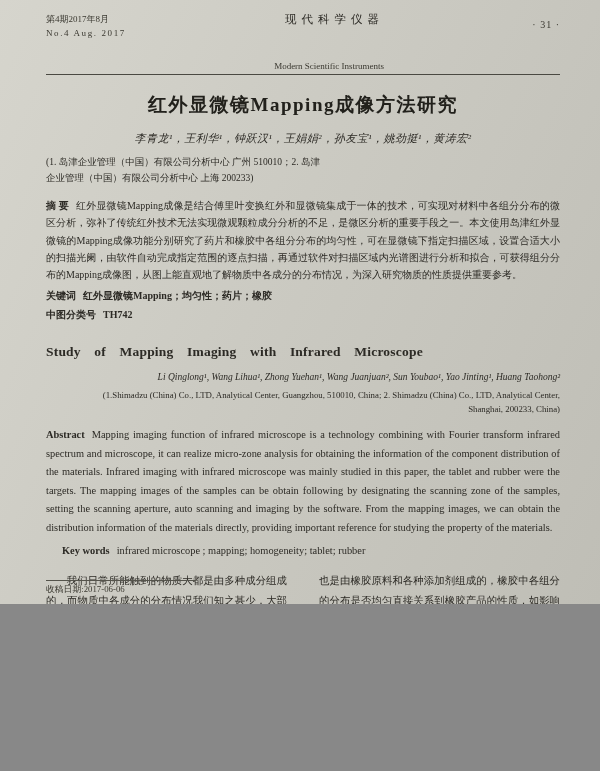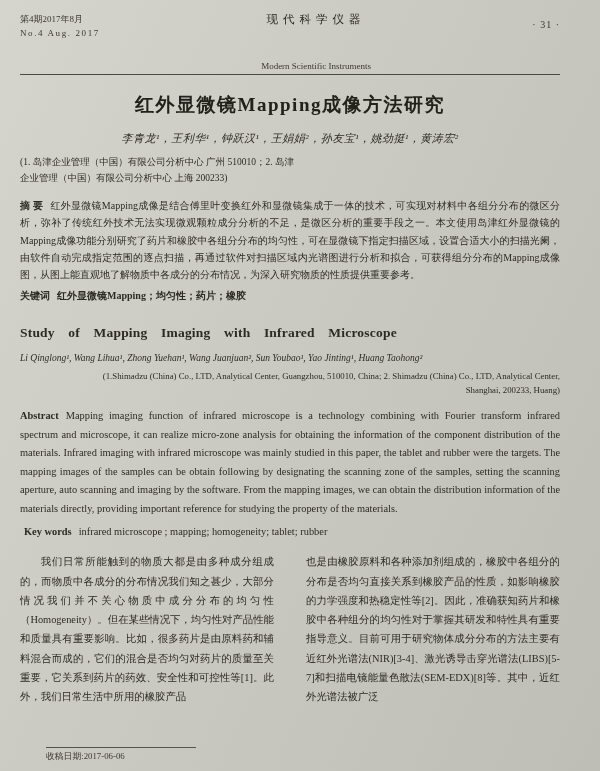--- a/index.html
+++ b/index.html
@@ -4,50 +4,50 @@
 <style>
   :root{
     --paper_bg:#cbcac2;
     --paper_bg_light:#d6d5cd;
     --paper_bg_dark:#bfbeb6;
     --ink:#2c2a25;
     --ink_soft:#3a3830;
   }
   html,body{margin:0;padding:0;background:#888;}
   .page{
-    width:600px;height:771px;
+    width:600px;height:604px;
     box-sizing:border-box;
     position:relative;
     margin:0 auto;
-    padding:12px 40px 0 20px;
+    padding:12px 40px 0 46px;
     background:linear-gradient(115deg,var(--paper_bg_light) 0%,var(--paper_bg) 45%,var(--paper_bg_dark) 100%);
     font-family:"Liberation Serif","DejaVu Serif",serif;
     color:var(--ink);
     overflow:hidden;
   }
   .page-header{display:flex;justify-content:space-between;align-items:flex-start;font-size:9px;color:var(--ink_soft);}
   .hdr-left{line-height:1.6;text-align:left;}
   .hdr-left .en{letter-spacing:1.6px;}
   .hdr-center{text-align:center;}
-  .journal-cn{font-size:11.5px;letter-spacing:5px;margin-bottom:2px;color:var(--ink);}
+  .journal-cn{font-size:11.5px;letter-spacing:5px;margin-bottom:2px;color:var(--ink);text-align:right;}
   .journal-en{font-size:9px;margin-top:34px;}
   .hdr-right{font-size:10px;padding-top:7px;letter-spacing:1px;}
   .header-rule{border-top:1.3px solid #4a4942;margin-top:3px;}
   .title-cn{font-size:19px;font-weight:bold;text-align:center;margin:17px 0 0;letter-spacing:1.5px;color:#22211c;}
   .authors-cn{text-align:center;margin-top:13px;font-size:11px;font-style:italic;letter-spacing:.5px;}
   .affil-cn{margin-top:8px;font-size:9.5px;line-height:1.7;}
   .abstract-cn{margin:11px 0 0;font-size:10px;line-height:1.72;text-align:justify;}
   .label{font-weight:bold;margin-right:7px;}
   .kw-line{margin:6px 0 0;font-size:10px;font-weight:bold;}
   .clc-line{margin:5px 0 0;font-size:10px;font-weight:bold;}
   .title-en{font-size:13.5px;font-weight:bold;text-align:left;margin:22px 0 0;word-spacing:10px;letter-spacing:.2px;}
-  .authors-en{text-align:left;margin-top:12px;font-size:9.5px;font-style:italic;}
+  .authors-en{text-align:right;margin-top:12px;font-size:9.5px;font-style:italic;}
   .affil-en{text-align:right;margin-top:6px;font-size:8.8px;line-height:1.6;}
   .abstract-en{margin:10px 0 0;font-size:10.4px;line-height:1.78;text-align:justify;}
-  .kw-en{margin:8px 4px 0;font-size:10.4px;}
+  .kw-en{margin:8px 16px 0;font-size:10.4px;}
   .columns{display:flex;gap:32px;margin-top:15px;}
   .col{flex:1;margin:0;font-size:10.4px;line-height:1.85;text-align:justify;}
   .col.indent{text-indent:2em;}
   .page-footer{position:absolute;left:46px;bottom:8px;font-size:8.8px;color:var(--ink_soft);}
   .footer-rule{width:150px;border-top:1px solid #55544c;margin-bottom:3px;}
 </style>
 </head>
 <body>
 
 <div class="page">
@@ -69,26 +69,27 @@
   <div class="authors-cn">李青龙¹，王利华¹，钟跃汉¹，王娟娟²，孙友宝¹，姚劲挺¹，黄涛宏²</div>
   <div class="affil-cn">
     <div>(1. 岛津企业管理（中国）有限公司分析中心 广州 510010；2. 岛津</div>
     <div>企业管理（中国）有限公司分析中心 上海 200233)</div>
   </div>
 
   <p class="abstract-cn"><span class="label">摘  要</span><span>红外显微镜Mapping成像是结合傅里叶变换红外和显微镜集成于一体的技术，可实现对材料中各组分分布的微区分析，弥补了传统红外技术无法实现微观颗粒成分分析的不足，是微区分析的重要手段之一。本文使用岛津红外显微镜的Mapping成像功能分别研究了药片和橡胶中各组分分布的均匀性，可在显微镜下指定扫描区域，设置合适大小的扫描光阑，由软件自动完成指定范围的逐点扫描，再通过软件对扫描区域内光谱图进行分析和拟合，可获得组分分布的Mapping成像图，从图上能直观地了解物质中各成分的分布情况，为深入研究物质的性质提供重要参考。</span></p>
 
   <p class="kw-line"><span class="label">关键词</span><span>红外显微镜Mapping；均匀性；药片；橡胶</span></p>
 
+  <p class="clc-line"><span class="label">中图分类号</span><span>TH742</span></p>
 
   <h2 class="title-en">Study of Mapping Imaging with Infrared Microscope</h2>
   <div class="authors-en">Li Qinglong¹, Wang Lihua¹, Zhong Yuehan¹, Wang Juanjuan², Sun Youbao¹, Yao Jinting¹, Huang Taohong²</div>
   <div class="affil-en">
     <div>(1.Shimadzu (China) Co., LTD, Analytical Center, Guangzhou, 510010, China; 2. Shimadzu (China) Co., LTD, Analytical Center,</div>
-    <div>Shanghai, 200233, Huang)</div>
+    <div>Shanghai, 200233, China)</div>
   </div>
 
   <p class="abstract-en"><span class="label">Abstract</span><span>Mapping imaging function of infrared microscope is a technology combining with Fourier transform infrared spectrum and microscope, it can realize micro-zone analysis for obtaining the information of the component distribution of the materials. Infrared imaging with infrared microscope was mainly studied in this paper, the tablet and rubber were the targets. The mapping images of the samples can be obtain following by designating the scanning zone of the samples, setting the scanning aperture, auto scanning and imaging by the software. From the mapping images, we can obtain the distribution information of the materials directly, providing important reference for studying the property of the materials.</span></p>
 
   <p class="kw-en"><span class="label">Key words</span><span>infrared microscope ; mapping; homogeneity; tablet; rubber</span></p>
 
   <div class="columns">
     <p class="col indent">我们日常所能触到的物质大都是由多种成分组成的，而物质中各成分的分布情况我们知之甚少，大部分情况我们并不关心物质中成分分布的均匀性（Homogeneity）。但在某些情况下，均匀性对产品性能和质量具有重要影响。比如，很多药片是由原料药和辅料混合而成的，它们的混合是否均匀对药片的质量至关重要，它关系到药片的药效、安全性和可控性等[1]。此外，我们日常生活中所用的橡胶产品</p>
     <p class="col">也是由橡胶原料和各种添加剂组成的，橡胶中各组分的分布是否均匀直接关系到橡胶产品的性质，如影响橡胶的力学强度和热稳定性等[2]。因此，准确获知药片和橡胶中各种组分的均匀性对于掌握其研发和特性具有重要指导意义。目前可用于研究物体成分分布的方法主要有近红外光谱法(NIR)[3-4]、激光诱导击穿光谱法(LIBS)[5-7]和扫描电镜能量色散法(SEM-EDX)[8]等。其中，近红外光谱法被广泛</p>
   </div>

